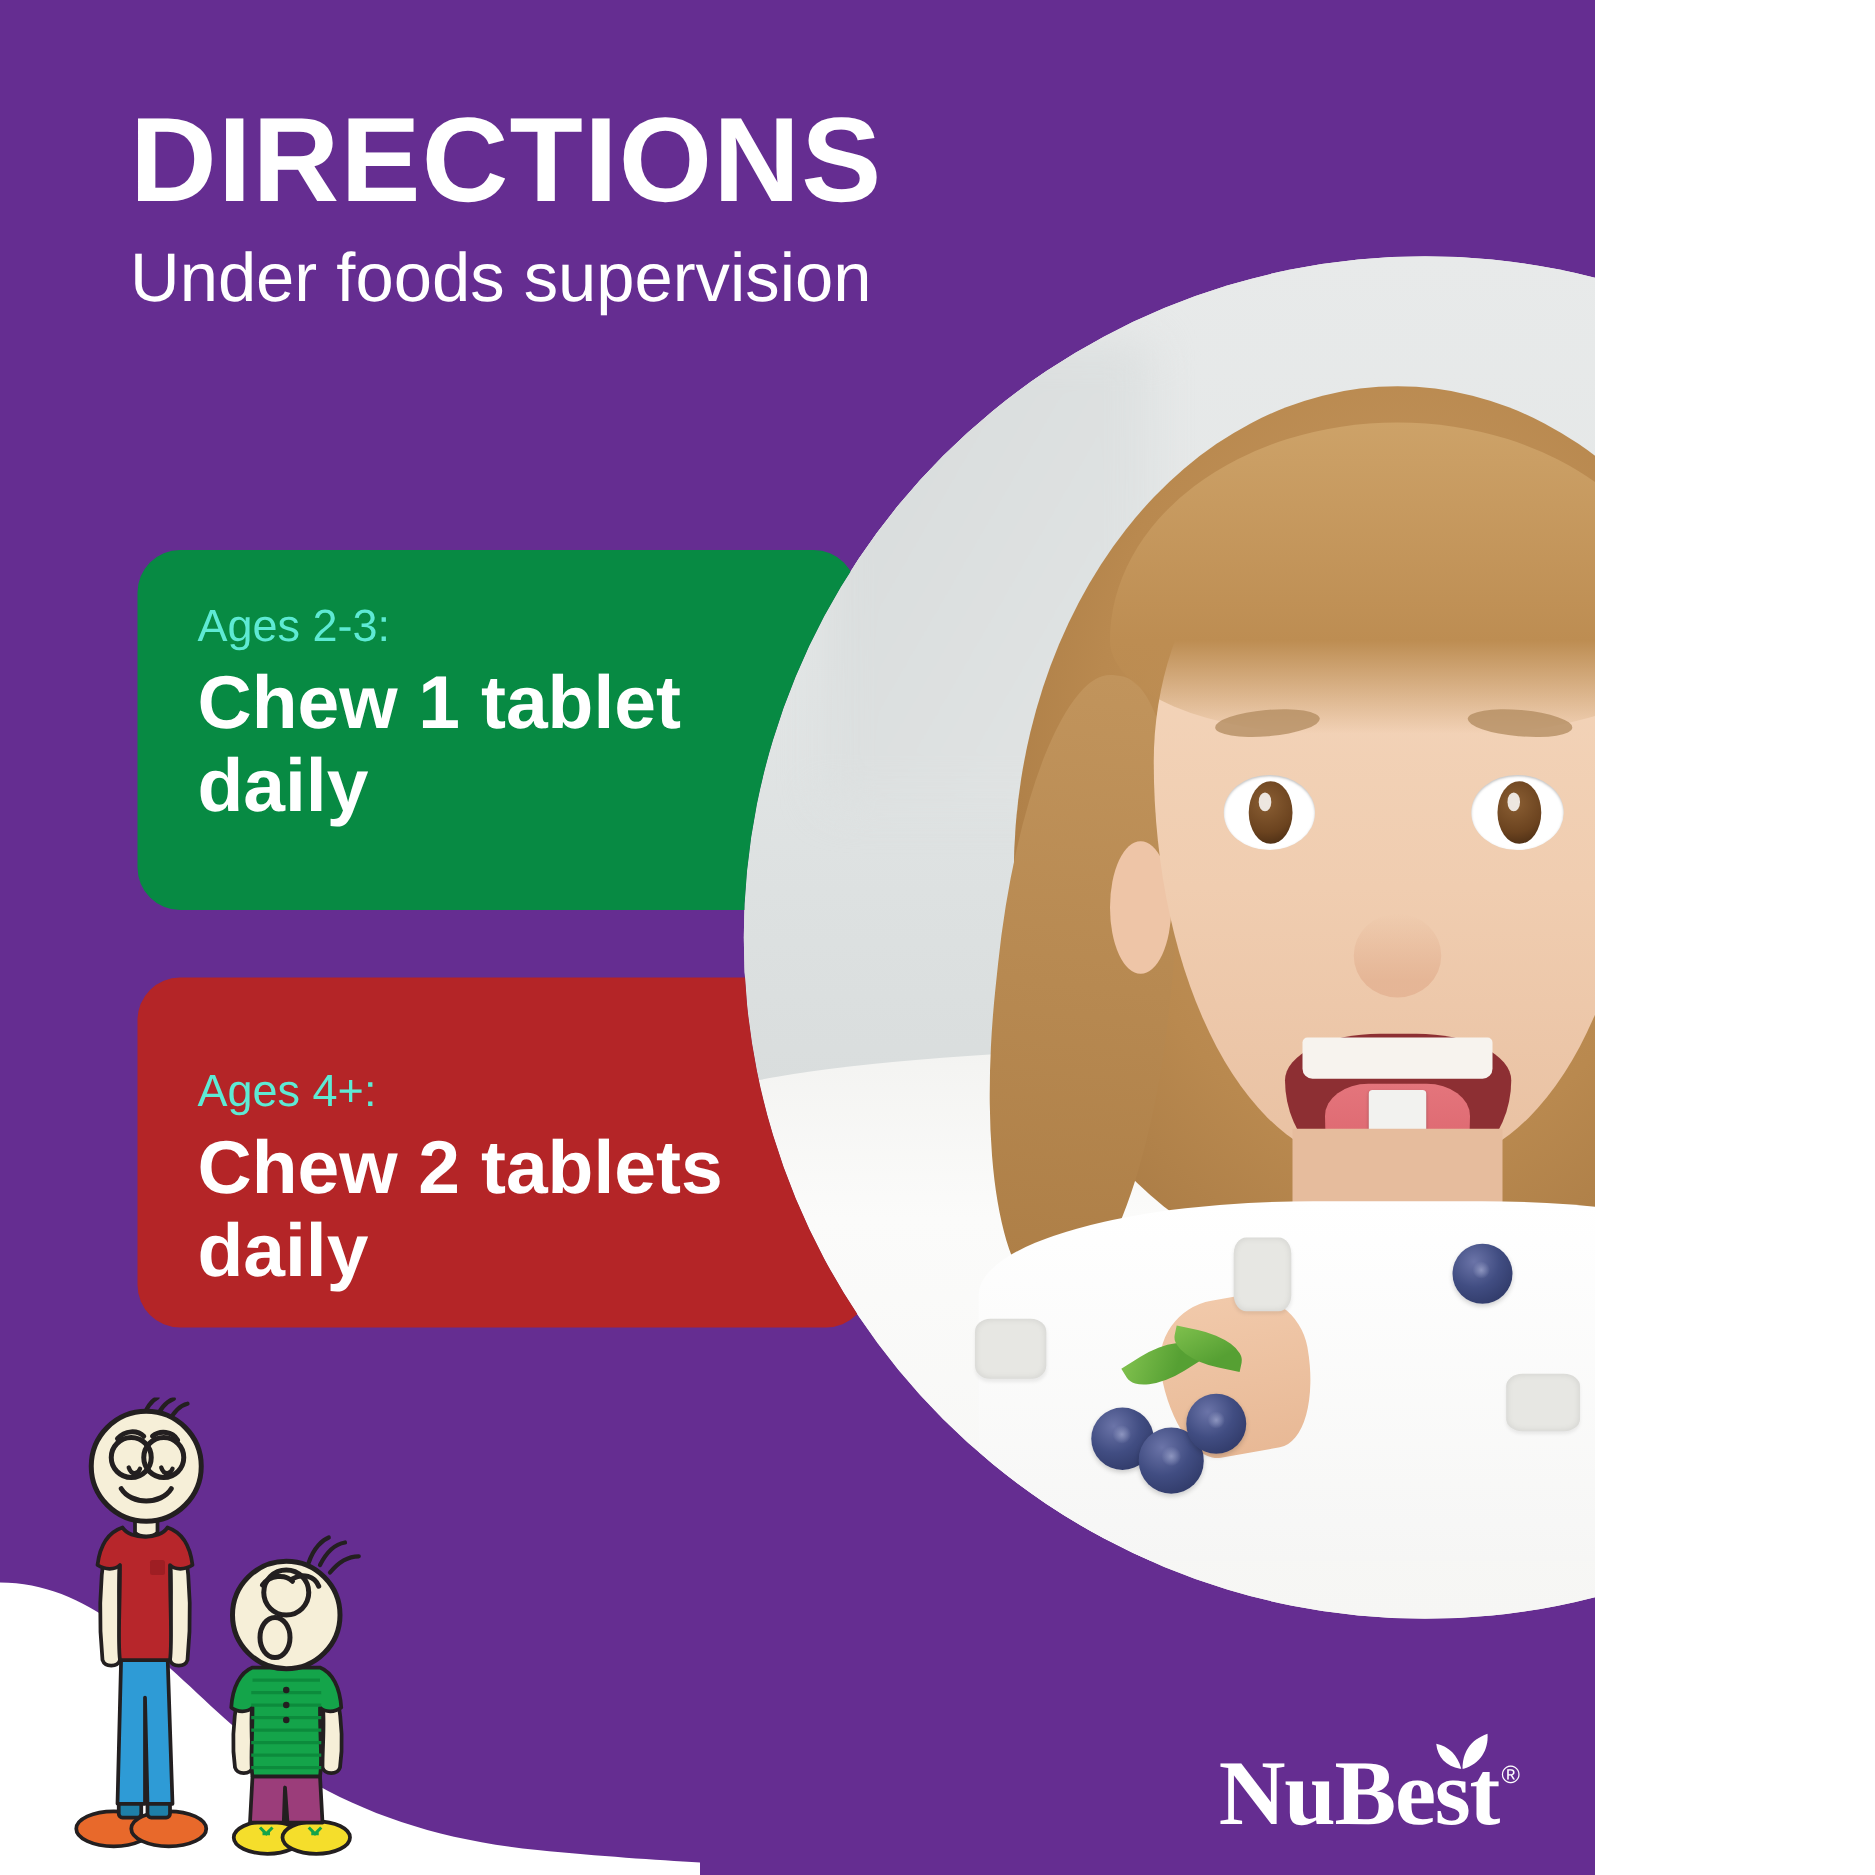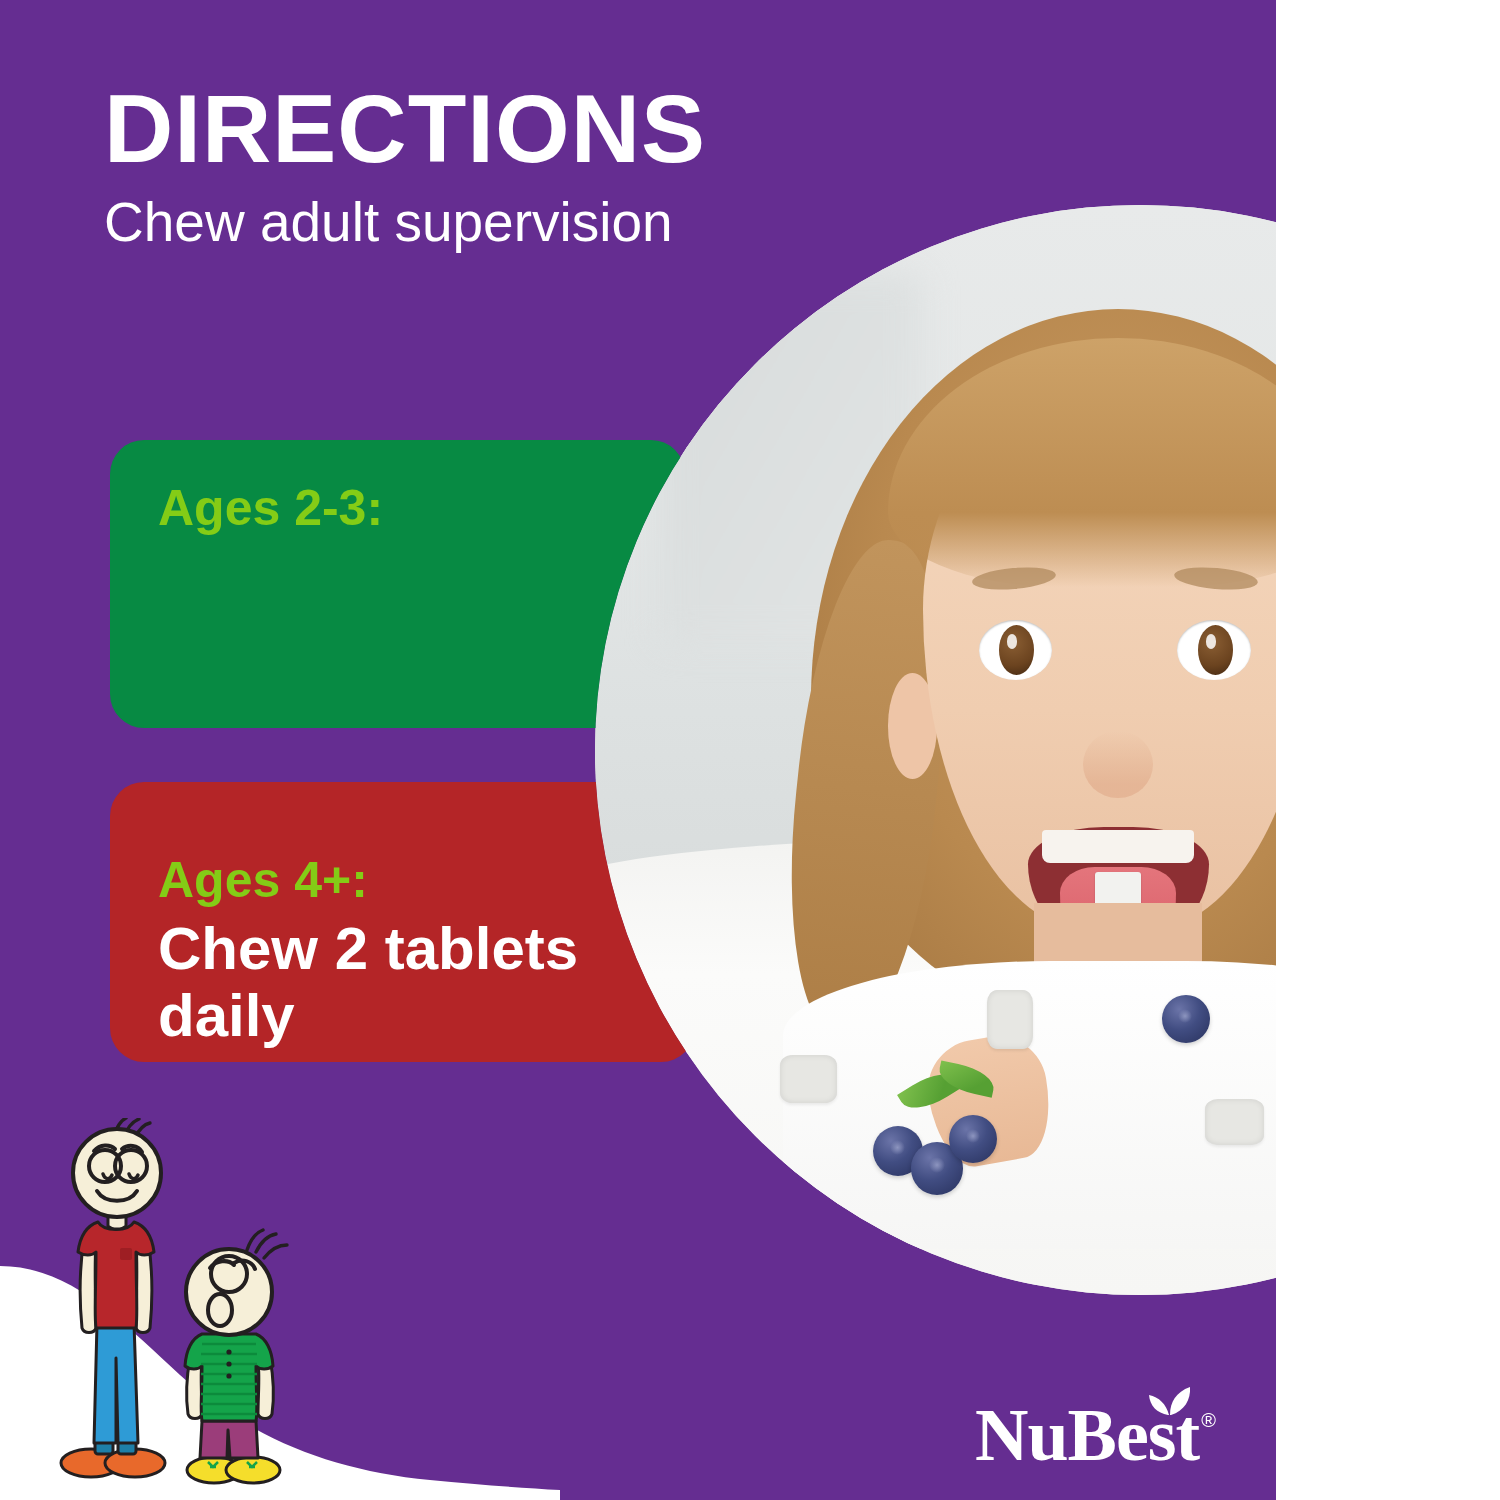--- a/index.html
+++ b/index.html
@@ -316,23 +316,23 @@
     background: #B42527;
   }
   .card-clip-wrap {
     position: absolute;
     left: 0; top: 0;
     width: 1500px; height: 1500px;
     z-index: 20;
     pointer-events: none;
   }
   .card-age {
-    font-size: 50px;
-    font-weight: 700;
-    color: #84cc16;
+    font-size: 36px;
+    font-weight: 400;
+    color: #5eead4;
     line-height: 1.05;
     margin: 0 0 8px 0;
   }
   .card-dose {
     font-size: 60px;
     font-weight: 700;
     color: #ffffff;
     line-height: 1.12;
     margin: 0;
     max-width: 430px;
@@ -457,37 +457,38 @@
       <div class="berry" style="left:25.5%; top:84.5%; width:4.6%; height:4.6%;"></div>
       <div class="berry" style="left:29%; top:86%; width:4.8%; height:4.8%;"></div>
       <div class="berry" style="left:32.5%; top:83.5%; width:4.4%; height:4.4%;"></div>
       <div class="leaf" style="left:28%; top:80%; width:5.5%; height:2.6%; transform:rotate(-32deg);"></div>
       <div class="leaf" style="left:31.5%; top:79%; width:5.2%; height:2.4%; transform:rotate(12deg);"></div>
     </div>
   </div>
 
   <div class="headline-block">
     <h1 class="title">DIRECTIONS</h1>
-    <p class="subtitle">Chew adult supervision</p>
+    <p class="subtitle">Under foods supervision</p>
   </div>
 
   <svg class="card-clip-wrap" width="1500" height="1500" viewBox="0 0 1500 1500">
     <defs>
       <clipPath id="cutCircle">
         <path d="M0,0 H1500 V1500 H0 Z M1140,750 m-545,0 a545,545 0 1,0 1090,0 a545,545 0 1,0 -1090,0 Z" clip-rule="evenodd"></path>
       </clipPath>
     </defs>
     <g clip-path="url(#cutCircle)">
       <rect x="110" y="440" width="575" height="288" rx="34" ry="34" fill="#078A43"></rect>
       <rect x="110" y="782" width="585" height="280" rx="34" ry="34" fill="#B42527"></rect>
     </g>
   </svg>
 
   <div class="card green" style="background:none;">
     <p class="card-age">Ages 2-3:</p>
+    <p class="card-dose">Chew 1 tablet daily</p>
   </div>
 
   <div class="card red" style="background:none;">
     <p class="card-age">Ages 4+:</p>
     <p class="card-dose">Chew 2 tablets daily</p>
   </div>
 
 
   <svg class="wave" viewBox="0 0 560 330" preserveAspectRatio="none">
     <path d="M0,96 C70,96 120,150 180,205 C250,268 330,300 430,310 C480,315 525,318 560,320 L560,330 L0,330 Z" fill="#ffffff"></path>

